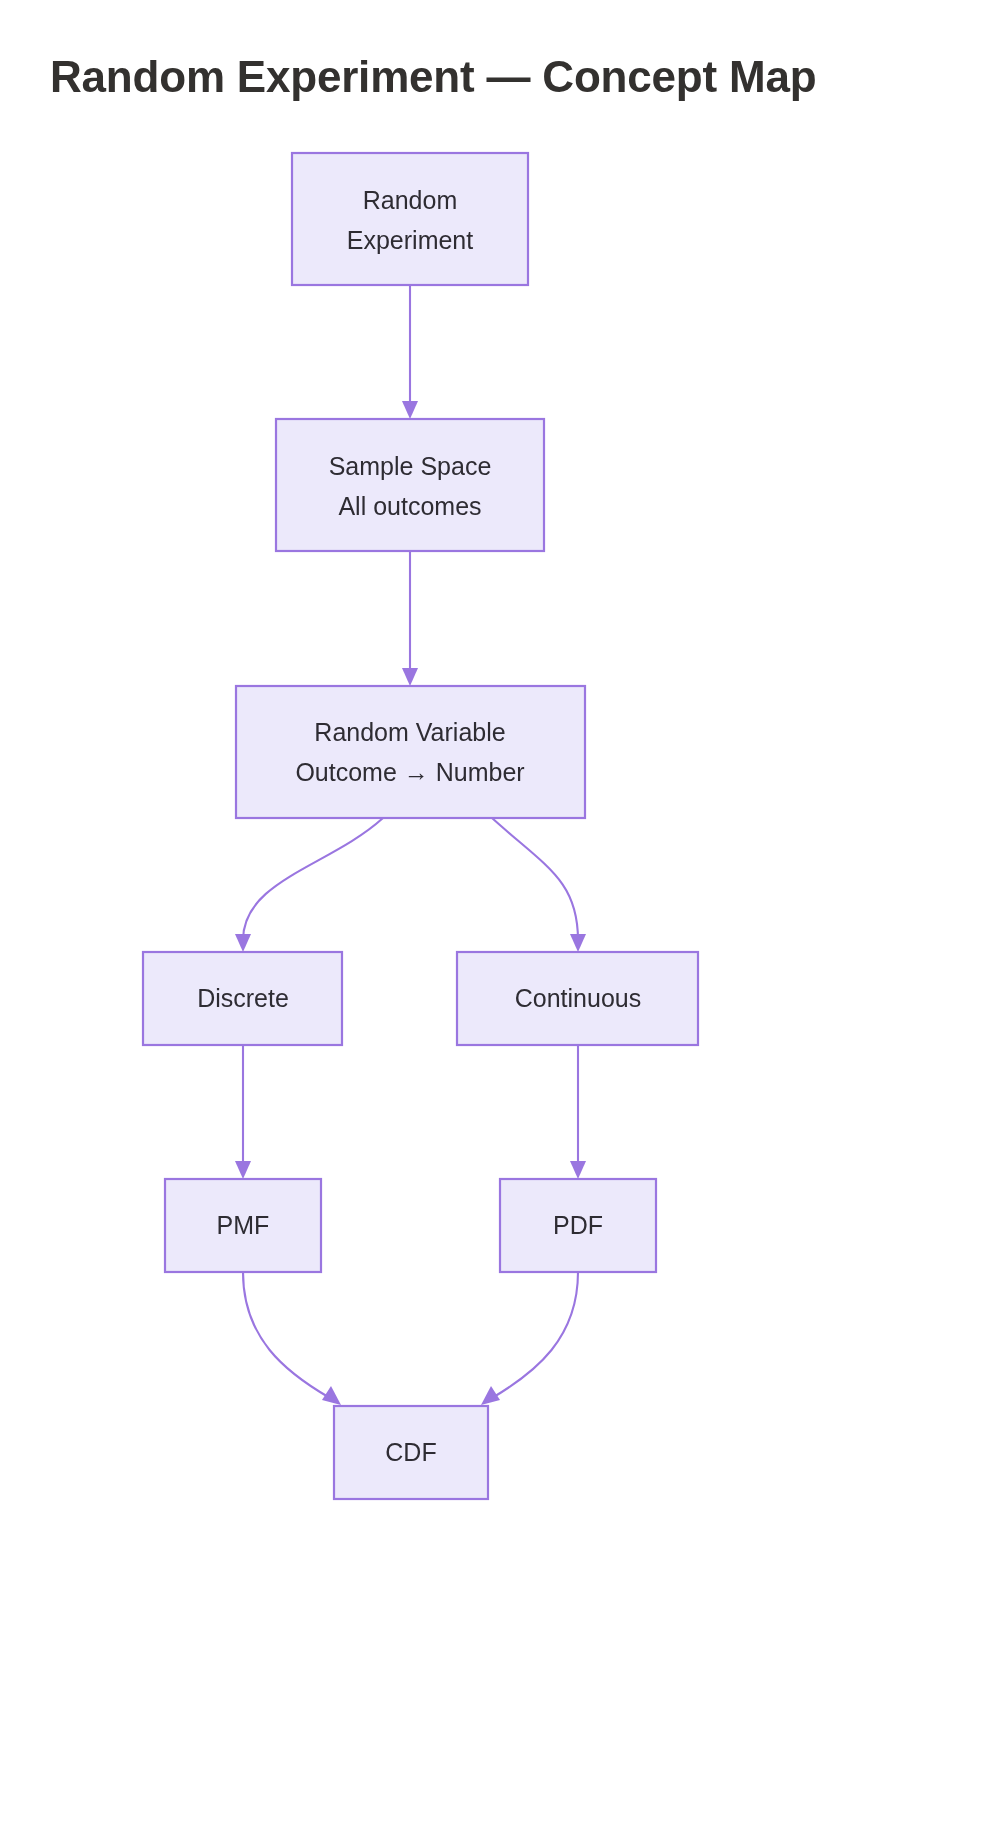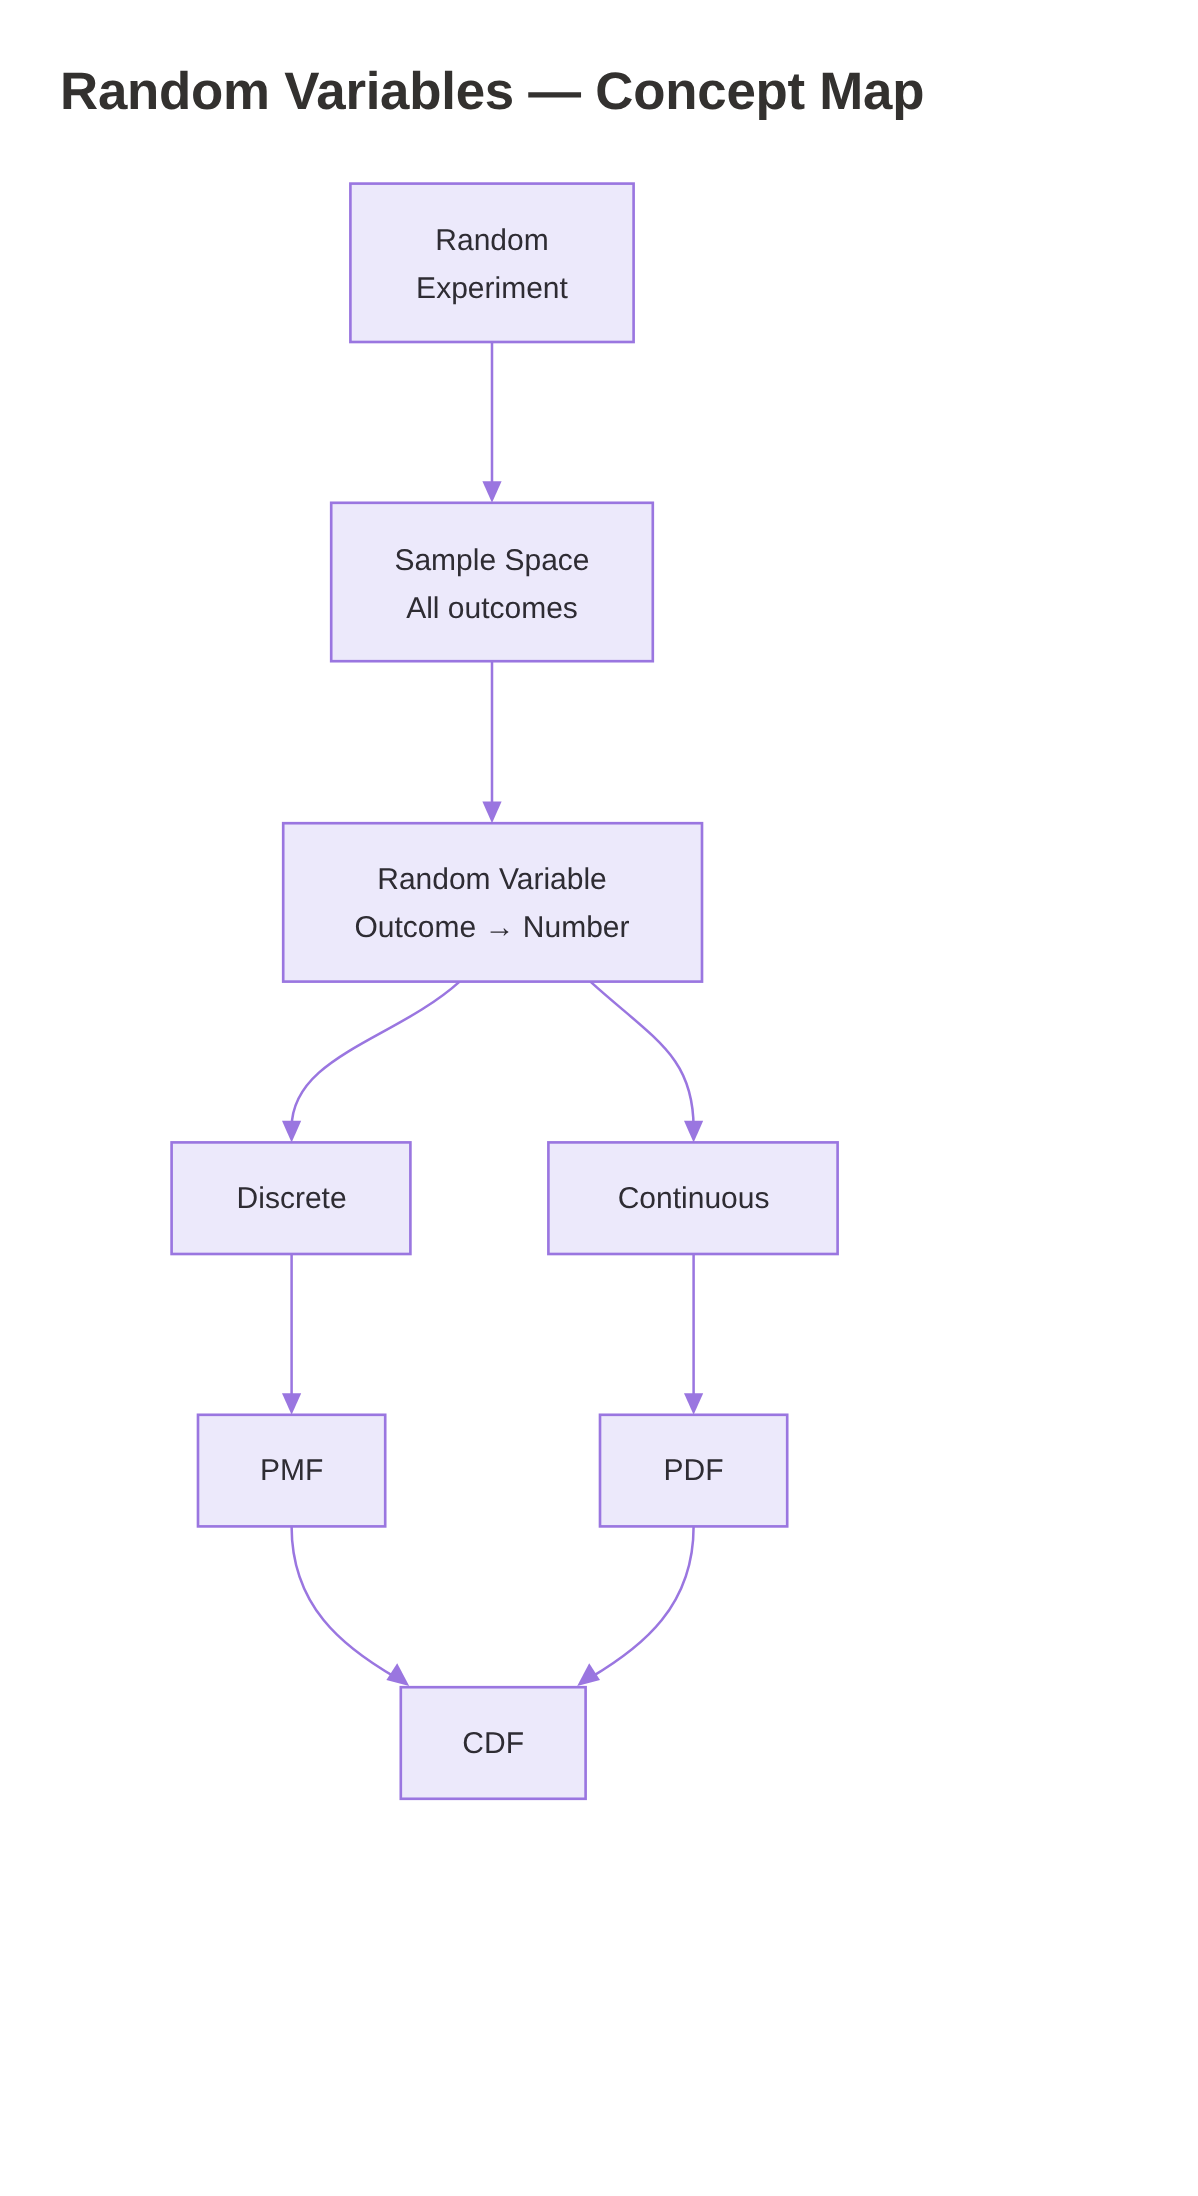--- a/index.html
+++ b/index.html
@@ -60,21 +60,21 @@
   .edge-head {
     fill: #9a76e0;
     stroke: none;
   }
 </style>
 </head>
 <body>
 
 <div id="canvas">
 
-  <div id="page-title">Random Variables — Concept Map</div>
+  <div id="page-title">Random Experiment — Concept Map</div>
 
   <svg id="diagram-svg" viewBox="0 0 998 1830">
 
     <g>
 
       <g>
         <path class="edge-path" d="M 410 285 L 410 407"></path>
         <polygon class="edge-head" points="410,419 402,401 418,401"></polygon>
       </g>
 

